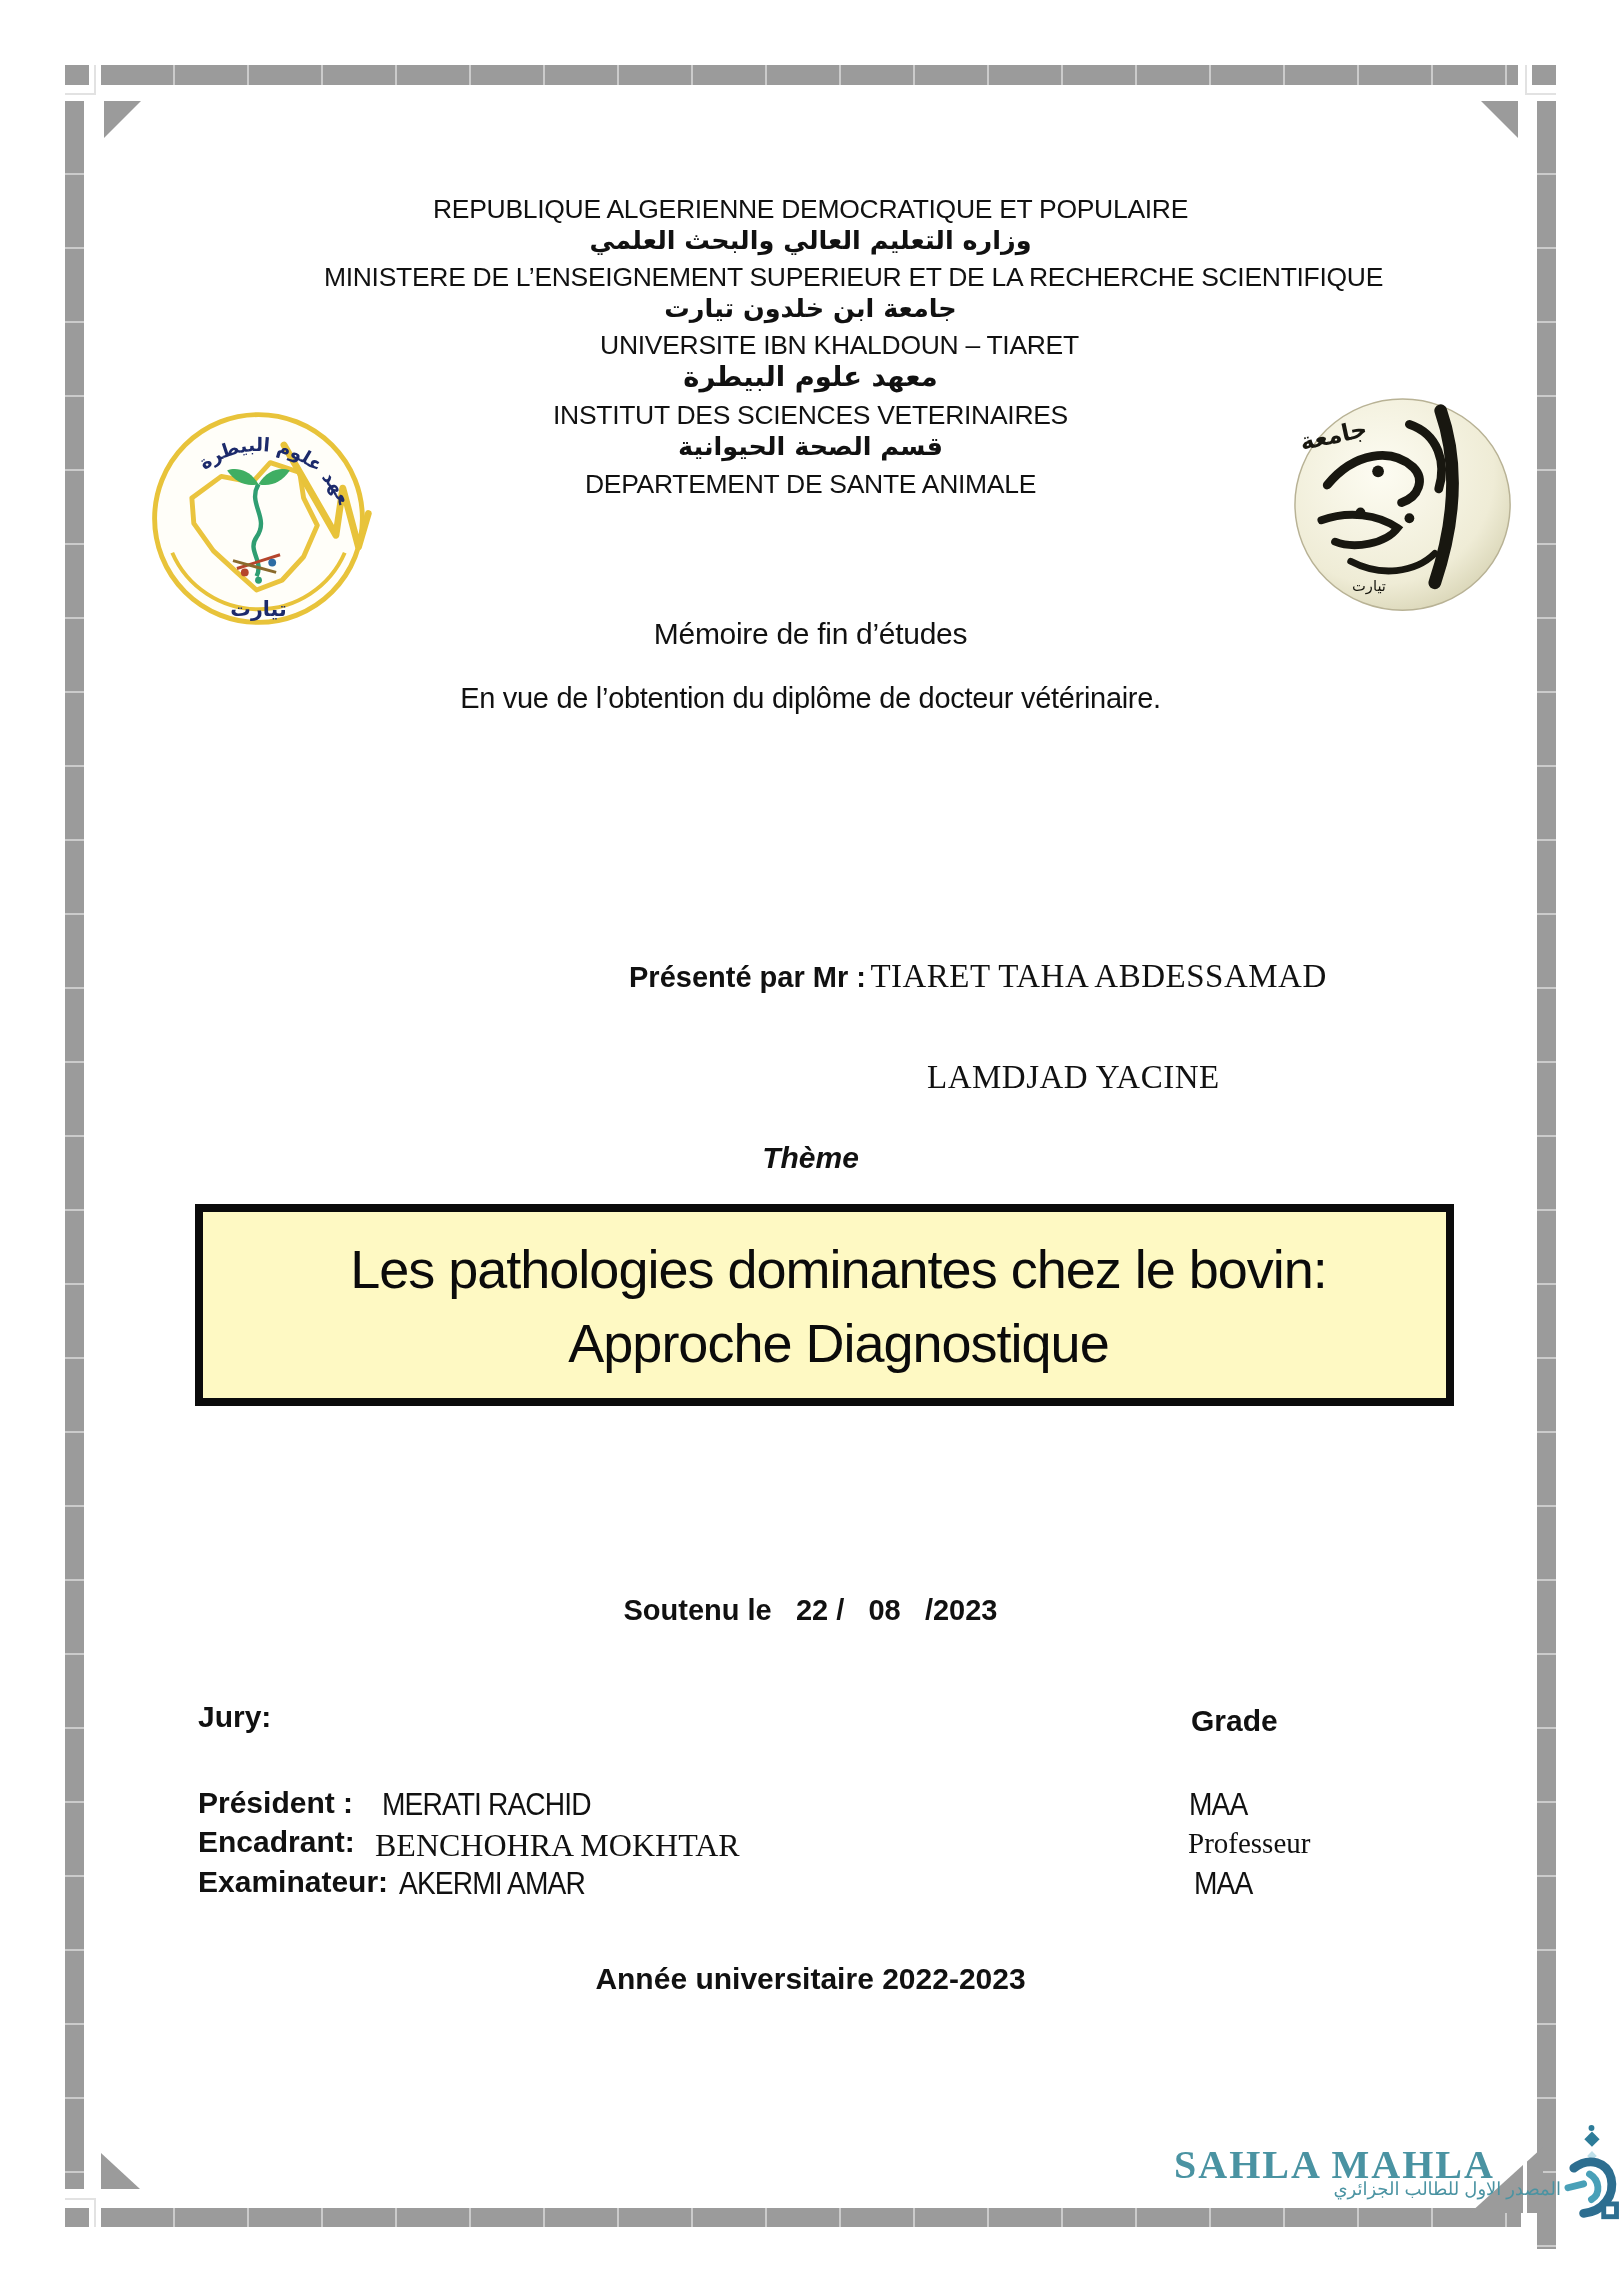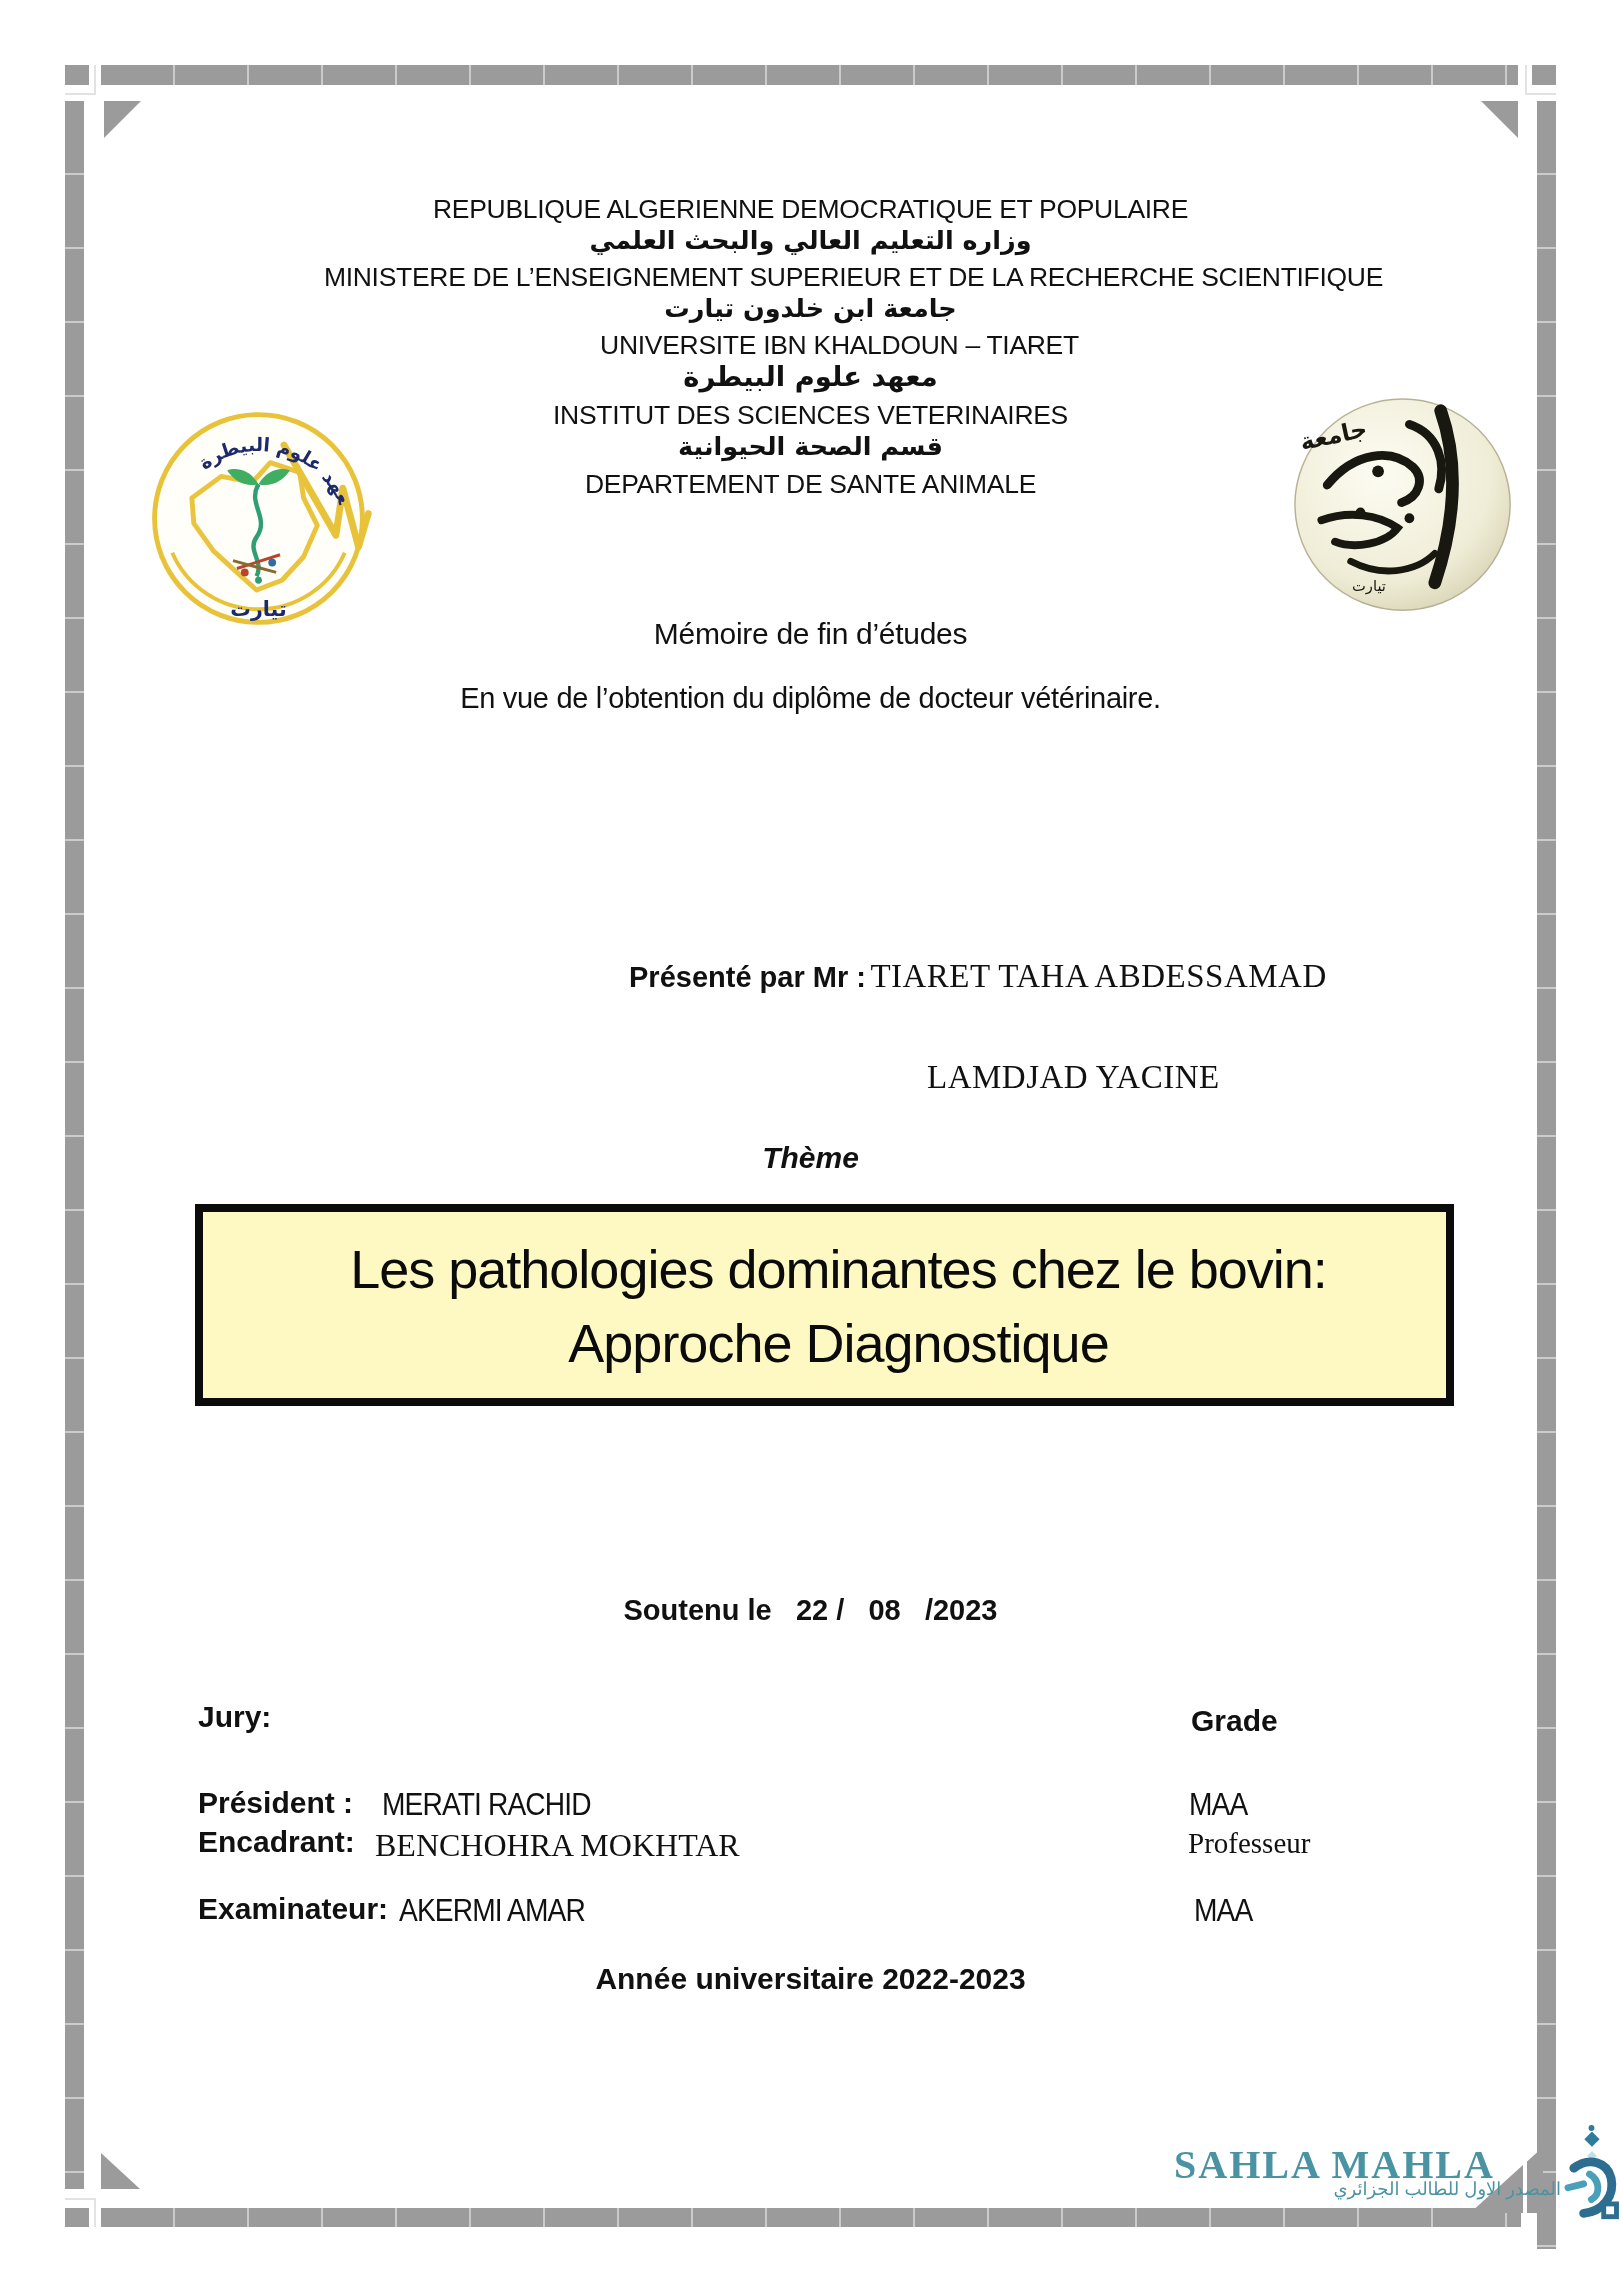--- a/index.html
+++ b/index.html
@@ -60,21 +60,21 @@
   .title-line{font-family:"Liberation Sans","DejaVu Sans",sans-serif;font-weight:400;
               font-size:54px;letter-spacing:-1px;line-height:74px;color:#0b0b0b;}
   .title-inner{padding-top:19.6px;}
 
   .soutenu{top:1594px;font-size:29px;font-weight:bold;white-space:pre;}
 
   .jury-label{position:absolute;left:198px;top:1700px;font-size:30px;font-weight:bold;z-index:2;}
   .grade-label{position:absolute;left:1191px;top:1704px;font-size:30px;font-weight:bold;z-index:2;}
 
   .jury-row{position:absolute;left:0;width:100%;height:39px;z-index:2;}
-  .row0{top:1786px;} .row1{top:1825px;} .row2{top:1865px;margin-top:27px;}
+  .row0{top:1786px;} .row1{top:1825px;} .row2{top:1865px;}
   .role{position:absolute;left:198px;font-size:30px;font-weight:bold;white-space:nowrap;text-align:center;}
   .jname{position:absolute;white-space:nowrap;}
   .jgrade{position:absolute;white-space:nowrap;}
   .narrow{font-family:"Liberation Sans",sans-serif;font-size:32px;letter-spacing:-1px;
           transform:scaleX(.88);transform-origin:left top;}
   .srf{font-family:"Liberation Serif",serif;font-size:32px;}
   .srf-sm{font-family:"Liberation Serif",serif;font-size:29px;}
   .n0{left:382px;} .n1{left:375px;top:2px;} .n2{left:399px;}
   .g0{left:1189px;} .g1{left:1188px;top:2px;} .g2{left:1194px;}
 

